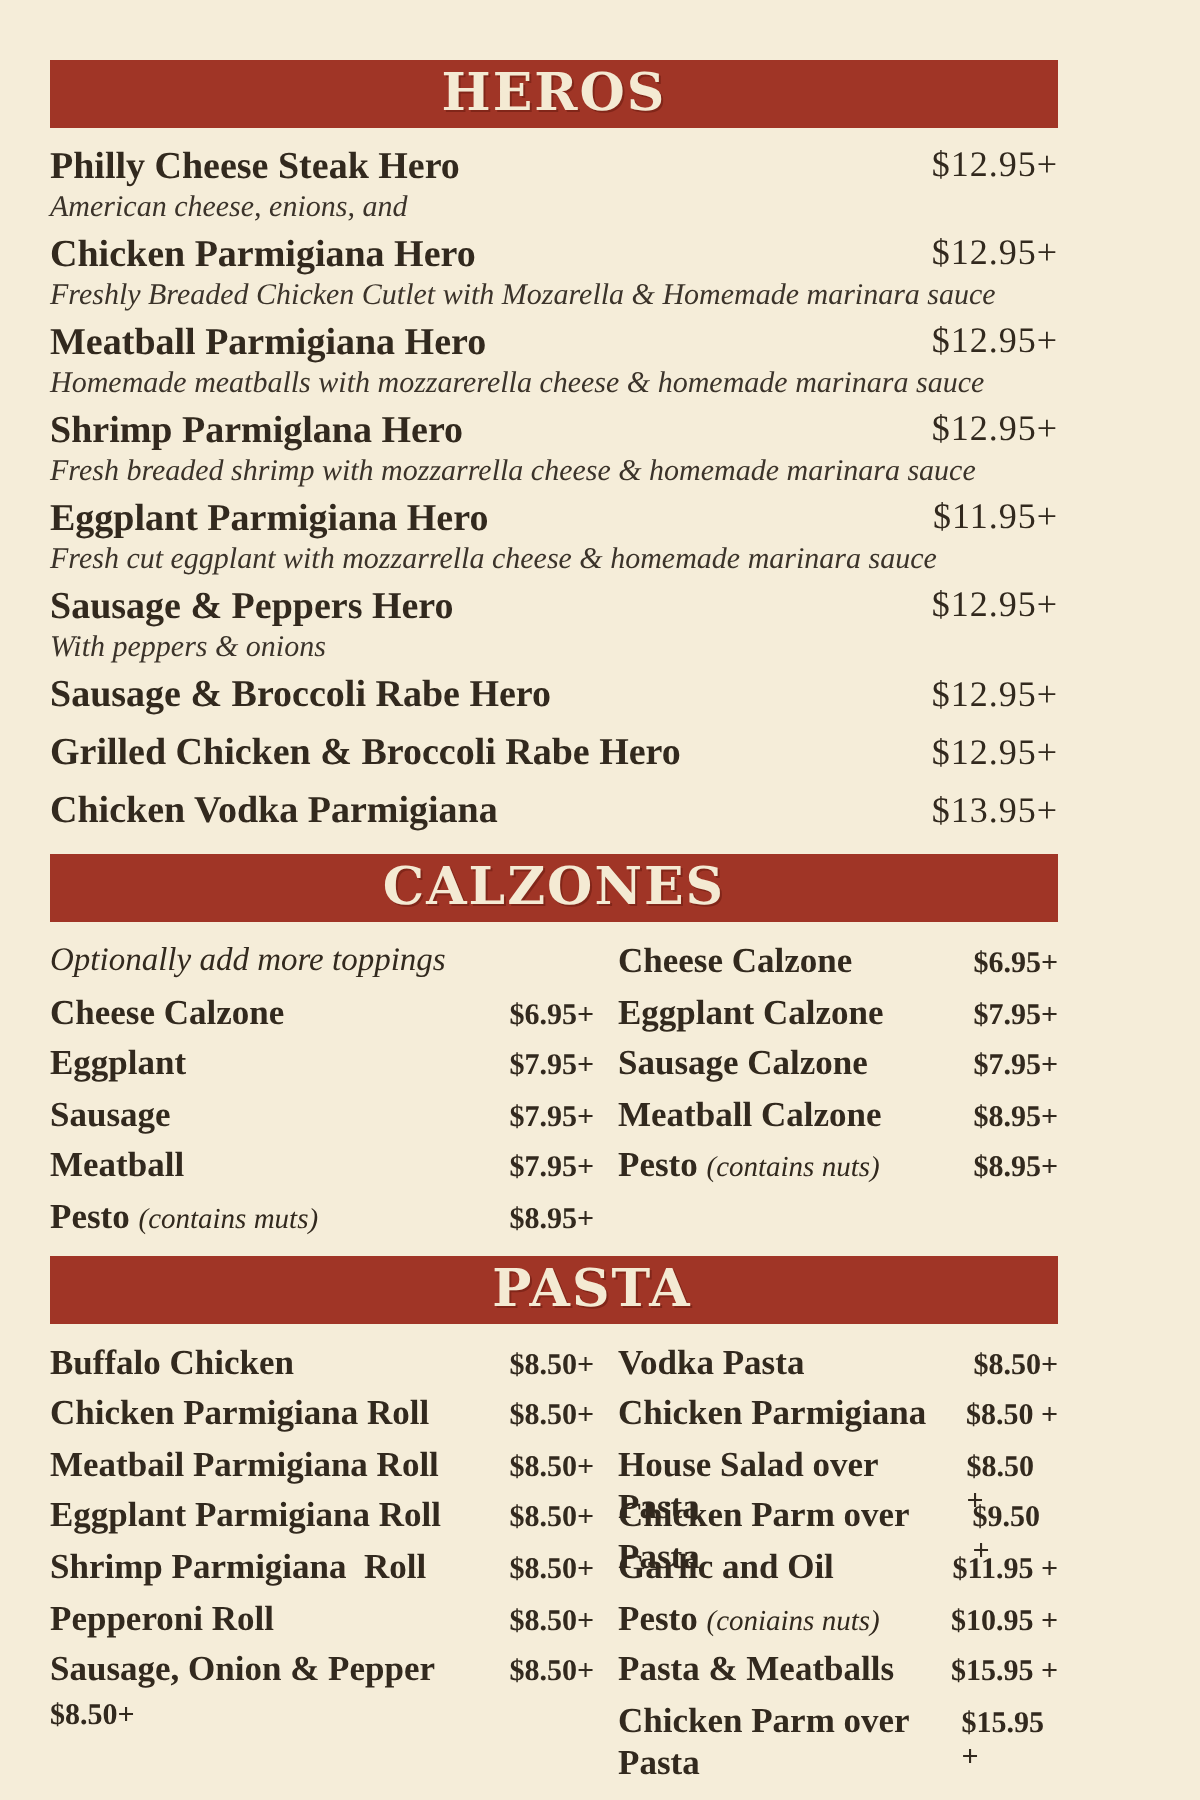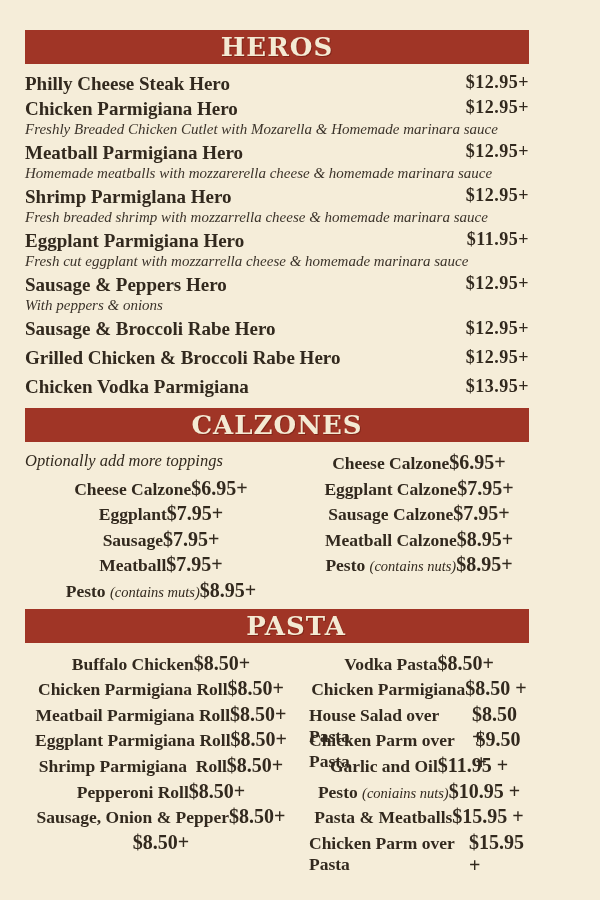--- a/index.html
+++ b/index.html
@@ -22,50 +22,51 @@
     letter-spacing:1px;
     height:34px; line-height:35px;
     text-shadow:1px 1px 0 rgba(90,20,10,0.45);
   }
 
   
   .hero-list { padding-top:8px; }
   .h-item { margin-bottom:2px; }
   .row { display:flex; justify-content:space-between; align-items:flex-start; }
   .hero-list .nm { font-weight:bold; font-size:19px; line-height:23px; white-space:pre-wrap; }
-  .hero-list .pr { font-weight:bold; font-size:18px; letter-spacing:0.5px; }
+  .hero-list .pr { font-weight:normal; font-size:18px; letter-spacing:0.5px; }
   .desc { font-style:italic; font-size:15px; line-height:18px; color:#3b332a; margin-top:0px; margin-bottom:3px; }
   .h-item.plain { margin-bottom:6px; line-height:22px; }
 
   
   .twocol { display:grid; grid-template-columns:272px 1fr; column-gap:12px; padding-top:9px; }
   .col { display:flex; flex-direction:column; }
-  .cell { display:flex; justify-content:center; align-items:baseline; height:25.6px; }
+  .cell { display:flex; justify-content:space-between; align-items:baseline; height:25.6px; }
   .cell .nm { font-weight:bold; font-size:17.5px; white-space:pre-wrap; }
-  .cell .pr { font-weight:bold; font-size:20px; white-space:pre-wrap; }
+  .cell .pr { font-weight:bold; font-size:15px; white-space:pre-wrap; }
   .cell .paren { font-weight:normal; font-style:italic; font-size:14.5px; }
   .note-row { font-style:italic; font-size:16.5px; height:25.6px; display:flex; align-items:baseline; }
 
   .sec-calzones .bar { margin-top:10px; }
   .sec-pasta .bar { margin-top:4px;padding-left:38px; }
 </style>
 </head>
 <body>
 
 <div class="page">
 
   <div class="sec-heros">
     <div class="bar">HEROS</div>
     <div class="hero-list">
 
       <div class="h-item">
         <div class="row">
           <span class="nm">Philly Cheese Steak Hero</span>
           <span class="pr">$12.95+</span>
         </div>
+        <div class="desc">American cheese, enions, and</div>
       </div>
 
       <div class="h-item">
         <div class="row">
           <span class="nm">Chicken Parmigiana Hero</span>
           <span class="pr">$12.95+</span>
         </div>
         <div class="desc">Freshly Breaded Chicken Cutlet with Mozarella &amp; Homemade marinara sauce</div>
       </div>
 

